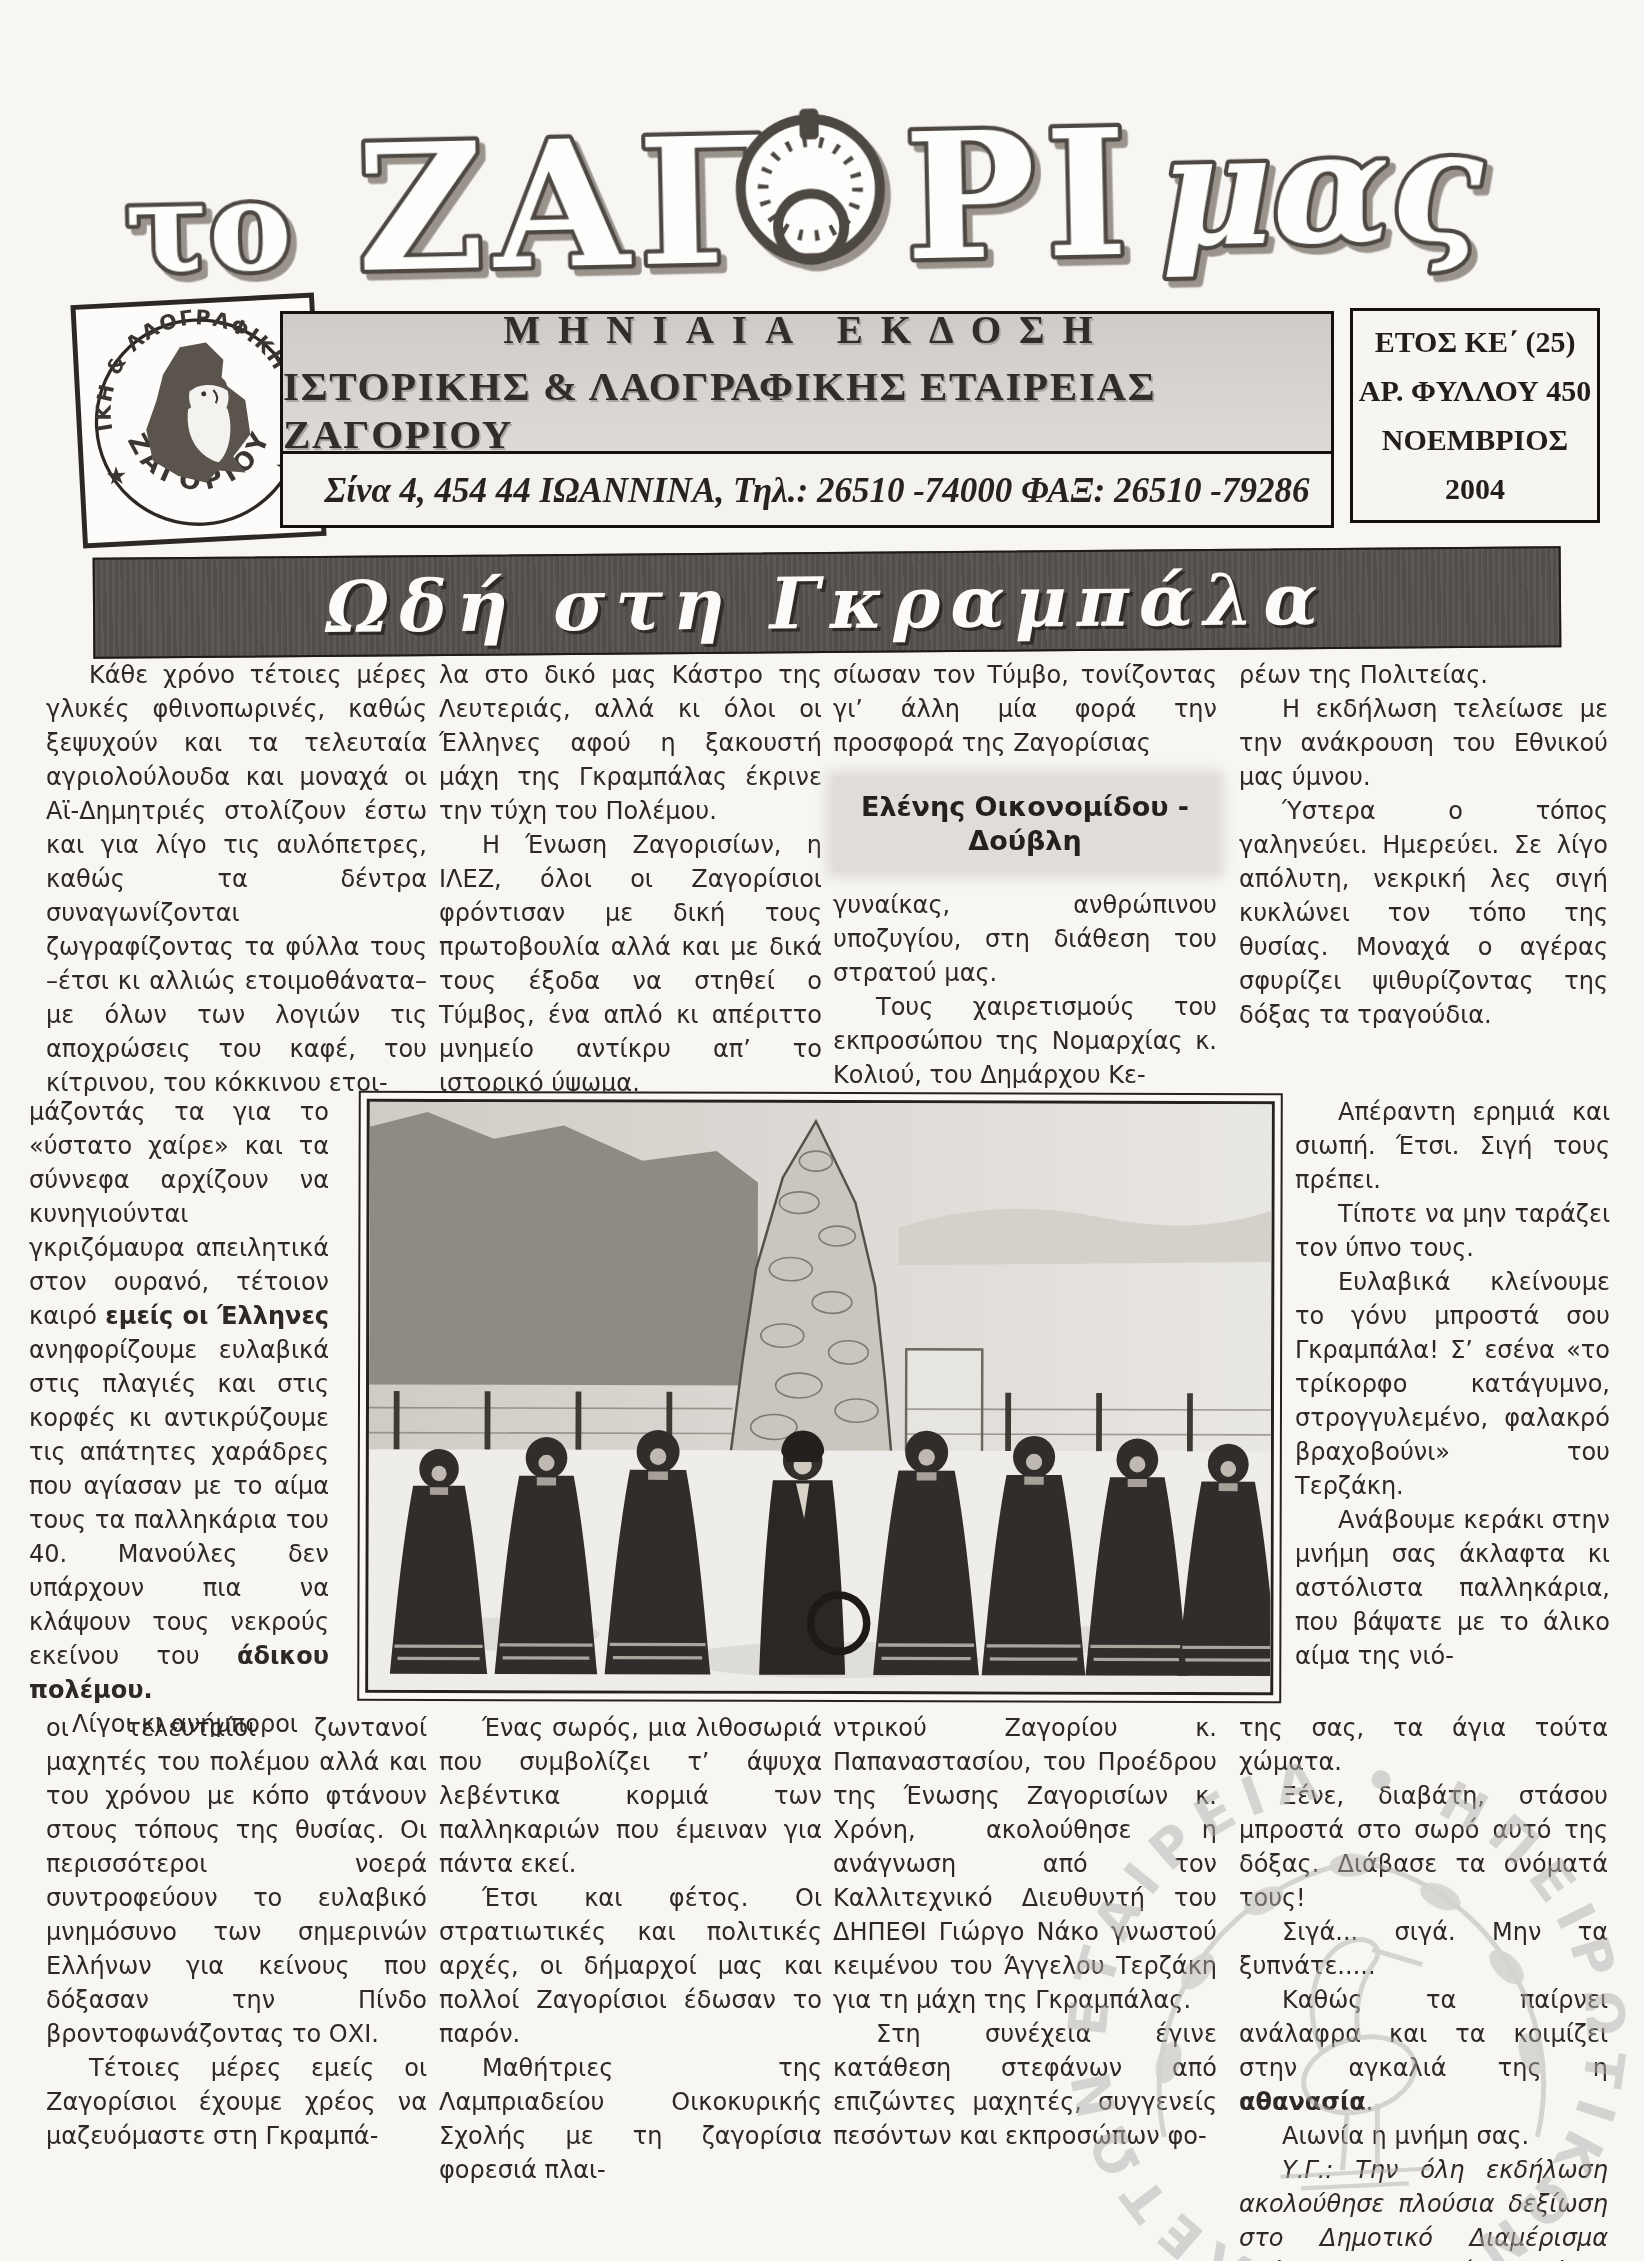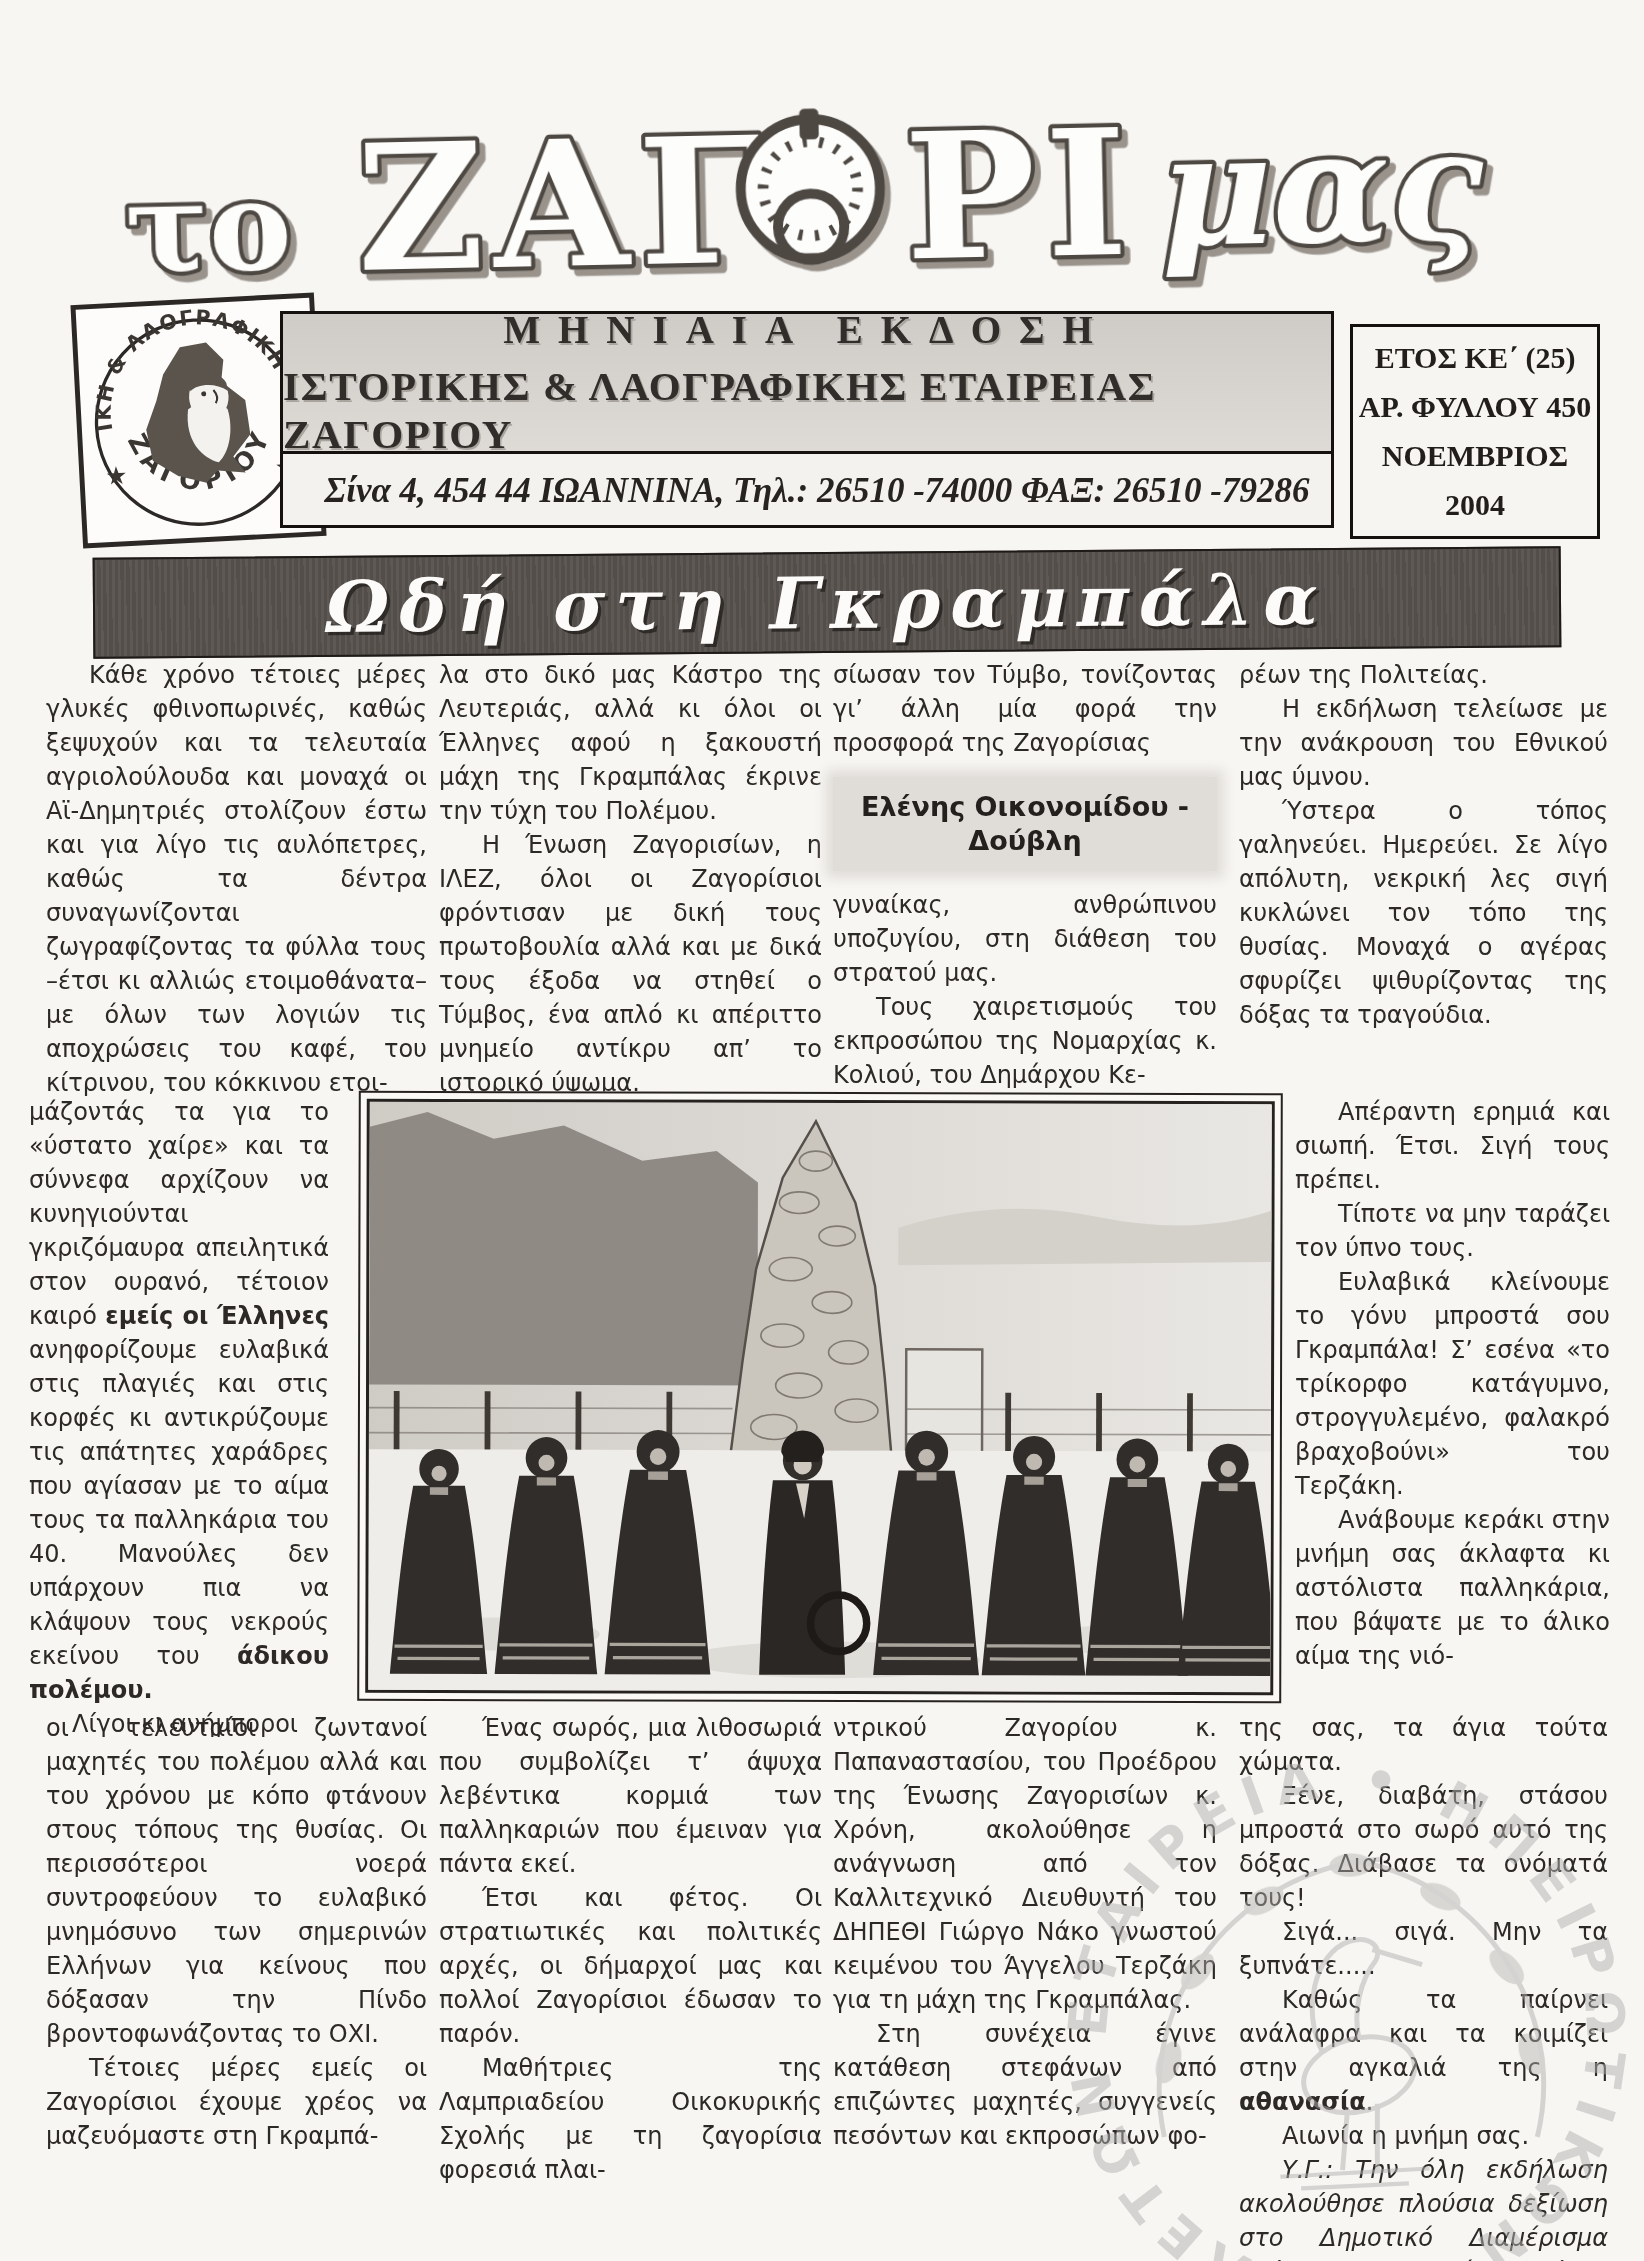--- a/index.html
+++ b/index.html
@@ -19,21 +19,21 @@
           border:3.3px solid #14110f;background:#f3f2ef;}
   .pub-top{height:137px;display:flex;flex-direction:column;align-items:center;justify-content:center;
            gap:10px;border-bottom:3.3px solid #14110f;background:linear-gradient(#cfccc7,#dedbd6);}
   .pub-l1{font-family:"Liberation Serif",serif;font-weight:bold;font-size:39px;letter-spacing:18px;
           color:#312d2a;text-shadow:1.7px 1.7px 0 #a9a49e;}
   .pub-l2{font-family:Liberation Serif, serif;font-weight:bold;font-size:41px;letter-spacing:1.7px;
           color:#312d2a;text-shadow:1.7px 1.7px 0 #a9a49e;}
   .pub-addr{height:73px;display:flex;align-items:center;justify-content:center;
             font-family:"Liberation Serif",serif;font-weight:bold;font-style:italic;font-size:35px;color:#262320;margin-left:20px;}
   
-  .issuebox{position:absolute;left:1350px;top:324px;width:250px;height:215px;box-sizing:border-box;
+  .issuebox{position:absolute;left:1350px;top:308px;width:250px;height:215px;box-sizing:border-box;
             border:3.3px solid #14110f;background:#f6f5f2;display:flex;flex-direction:column;
             justify-content:space-around;align-items:center;padding:6.6px 3.3px;}
   .issuebox div{font-family:"Liberation Serif",serif;font-weight:bold;font-size:30px;color:#211e1c;}
   
   .banner{position:absolute;left:93px;top:552px;width:1468px;height:101px;box-sizing:border-box;
           background:#57524e;border:2.5px solid #1d1a18;display:flex;align-items:center;justify-content:center;
           transform:rotate(-0.45deg);
           background-image:repeating-linear-gradient(90deg,rgba(255,255,255,.04) 0 2.5px,rgba(0,0,0,.05) 2.5px 5.8px);}
   .banner span{font-family:"DejaVu Serif",serif;font-style:italic;font-weight:bold;font-size:71px;
                color:#fcfbf9;letter-spacing:10px;text-shadow:3.3px 3.3px 0 rgba(25,22,19,.65);}

